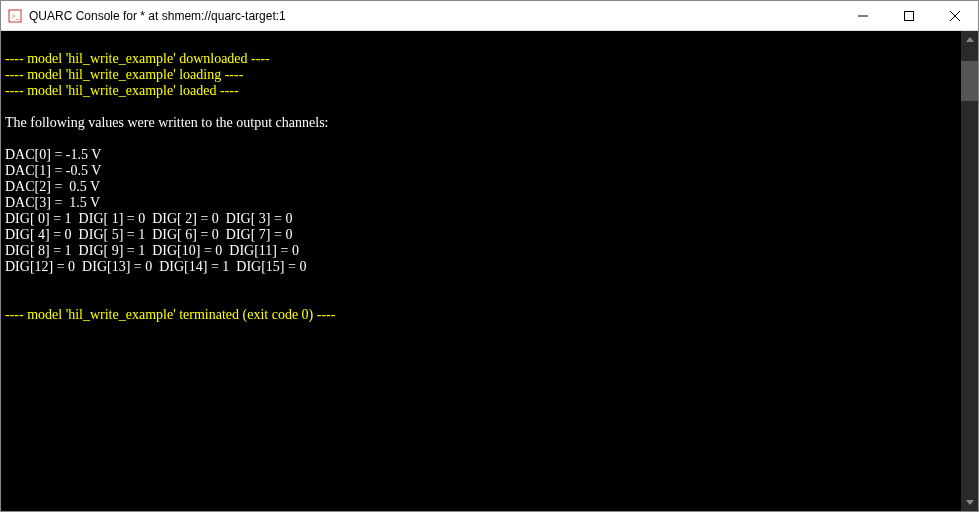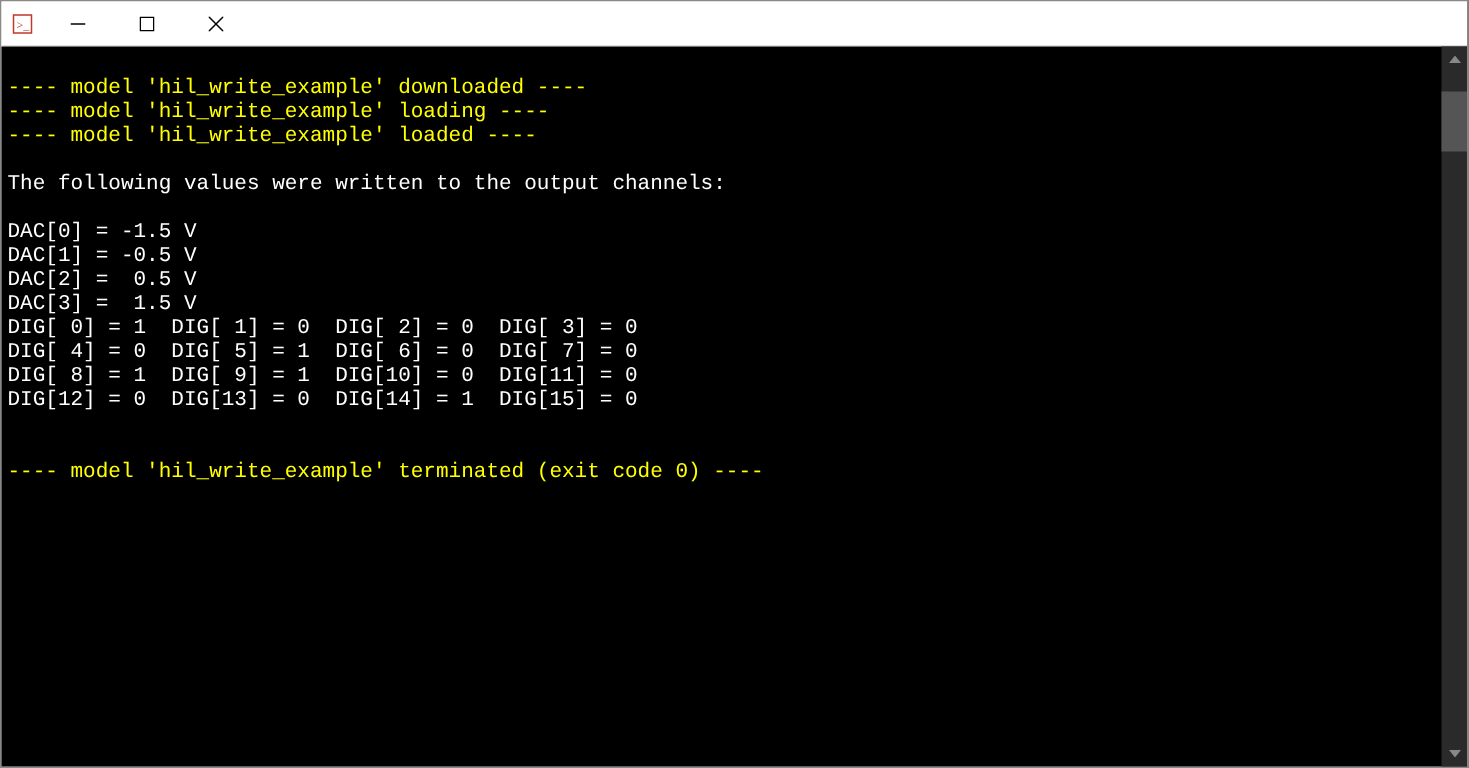--- a/index.html
+++ b/index.html
@@ -58,21 +58,21 @@
     }
     .console-area {
       flex: 1;
       background: #000;
       position: relative;
       display: flex;
     }
     .console-content {
       flex: 1;
       padding: 4px 4px;
-      font-family: Liberation Mono, monospace;
+      font-family: Liberation Serif, serif;
       font-size: 14px;
       line-height: 16px;
       color: #fff;
       white-space: pre;
       overflow: hidden;
     }
     .line {
       display: block;
     }
     .yellow {
@@ -111,20 +111,21 @@
 <body>
 
 <div class="window">
   <div class="titlebar">
     <span class="titlebar-icon">
       <svg width="14" height="14" viewBox="0 0 14 14">
         <rect x="1" y="1" width="12" height="12" fill="none" stroke="#c0392b" stroke-width="1"></rect>
         <text x="3" y="10" font-size="8" fill="#c0392b" font-family="Consolas">&gt;_</text>
       </svg>
     </span>
+    <span class="titlebar-title">QUARC Console for * at shmem://quarc-target:1</span>
     <div class="titlebar-controls">
       <div class="titlebar-btn">
         <svg width="10" height="10" viewBox="0 0 10 10">
             <line x1="0" y1="5" x2="10" y2="5" stroke="#000" stroke-width="1"></line>
           </svg>
       </div>
       <div class="titlebar-btn">
         <svg width="10" height="10" viewBox="0 0 10 10">
             <rect x="0.5" y="0.5" width="9" height="9" fill="none" stroke="#000" stroke-width="1"></rect>
           </svg>

